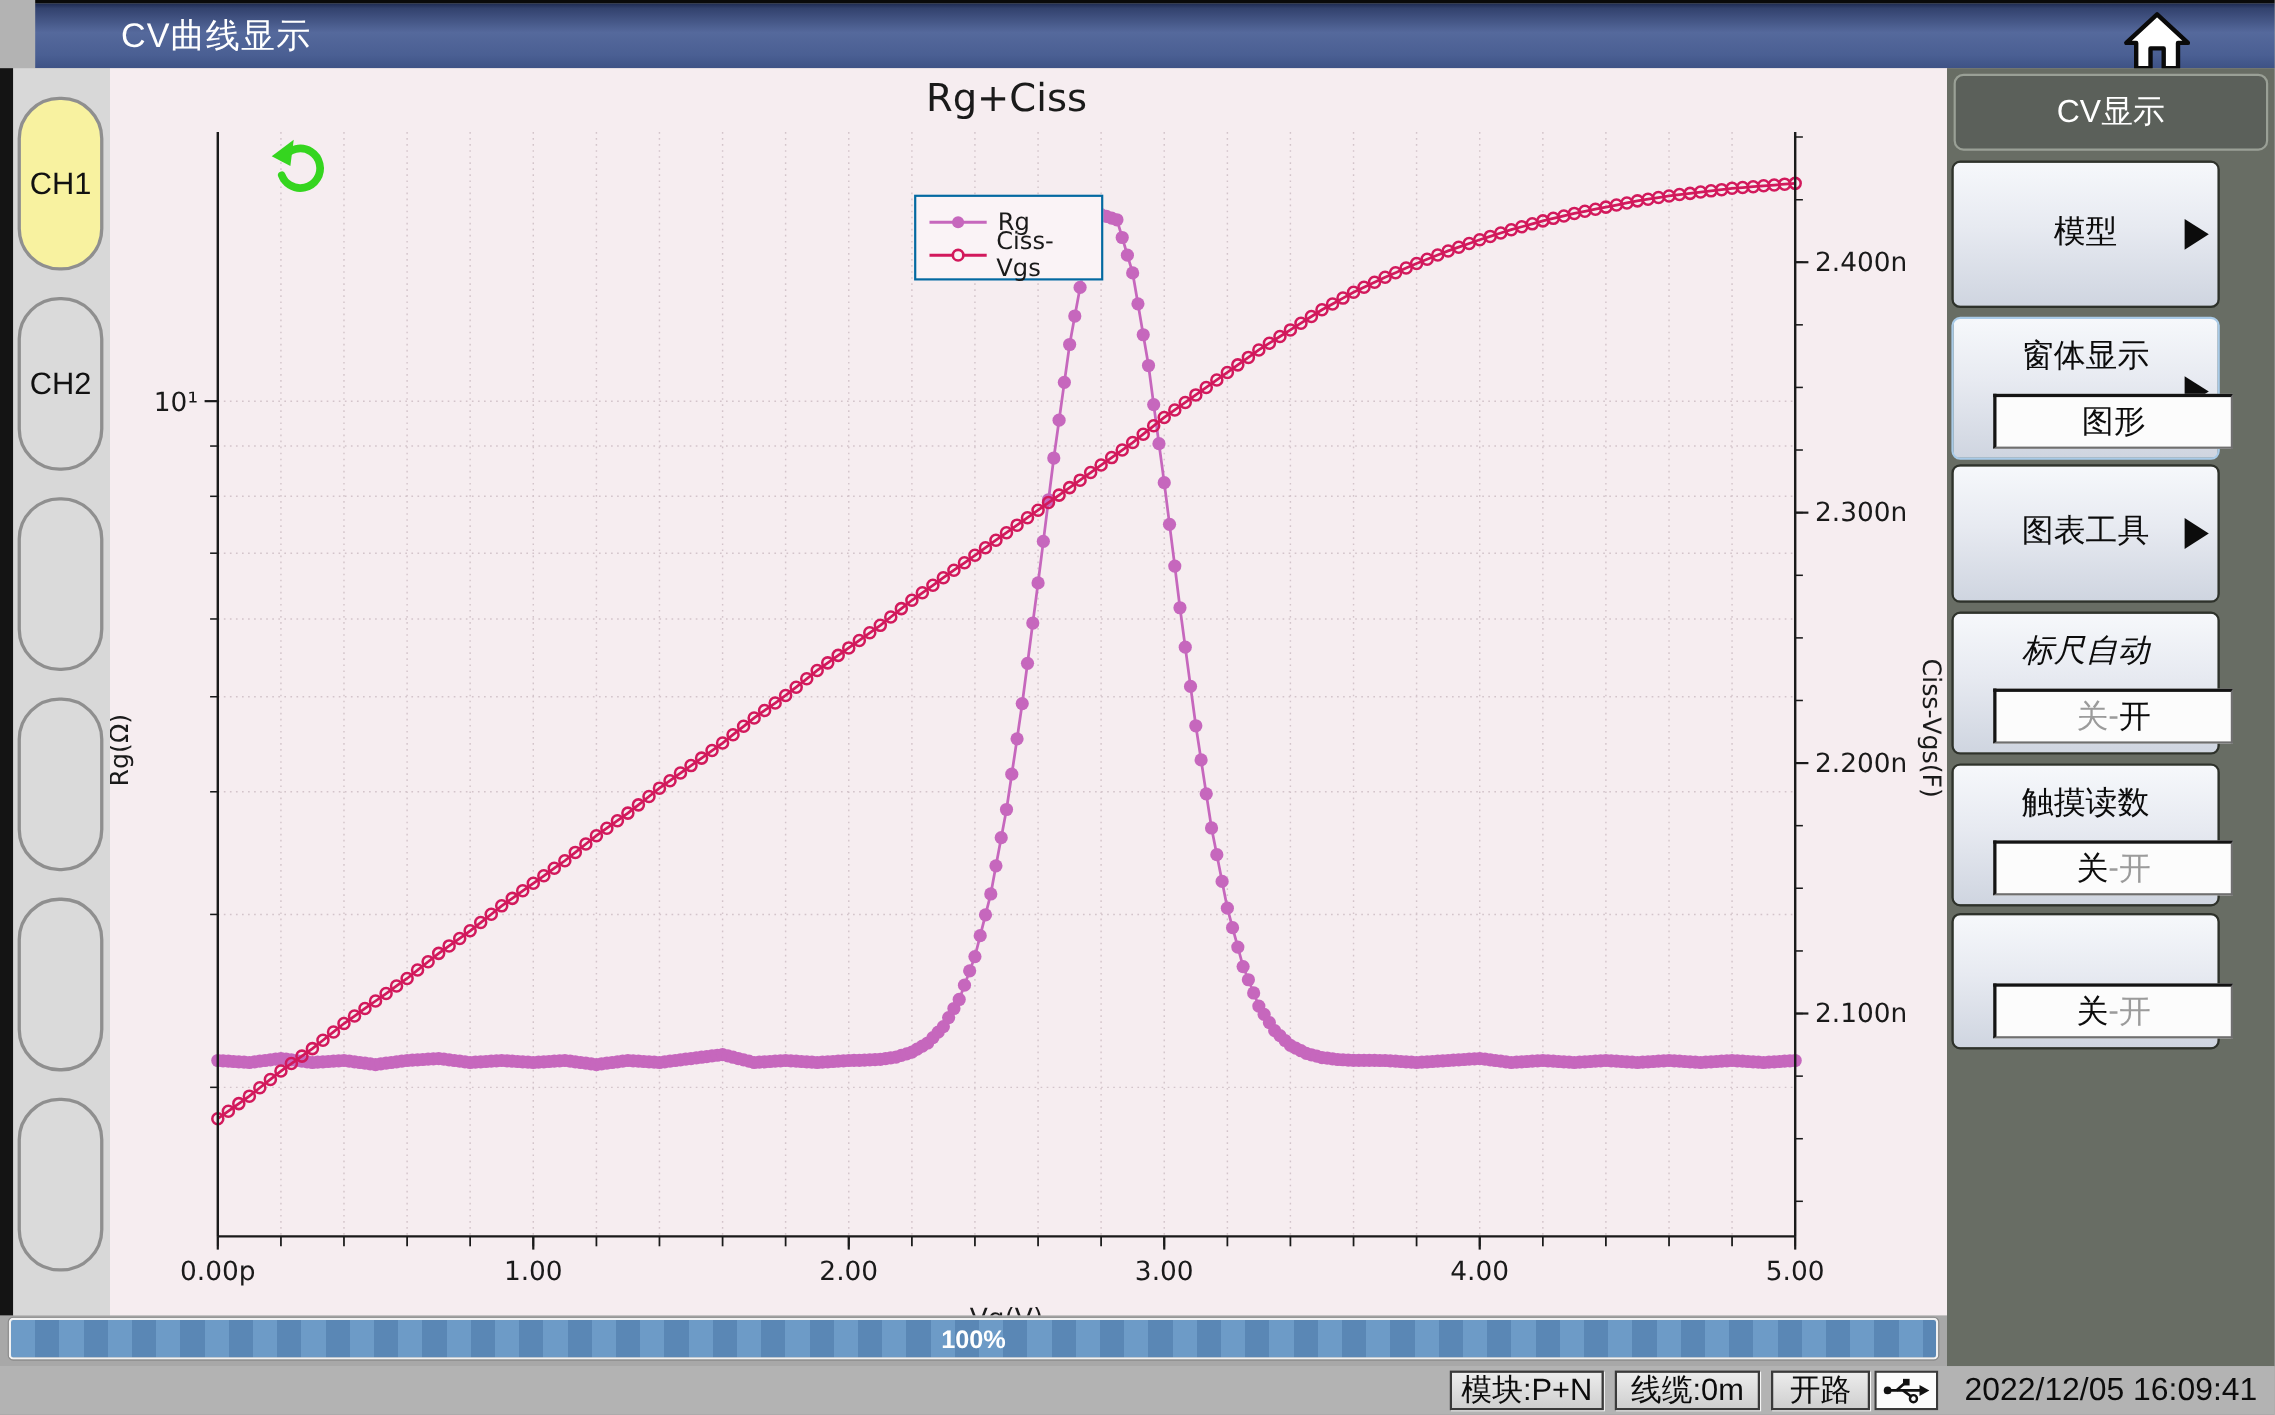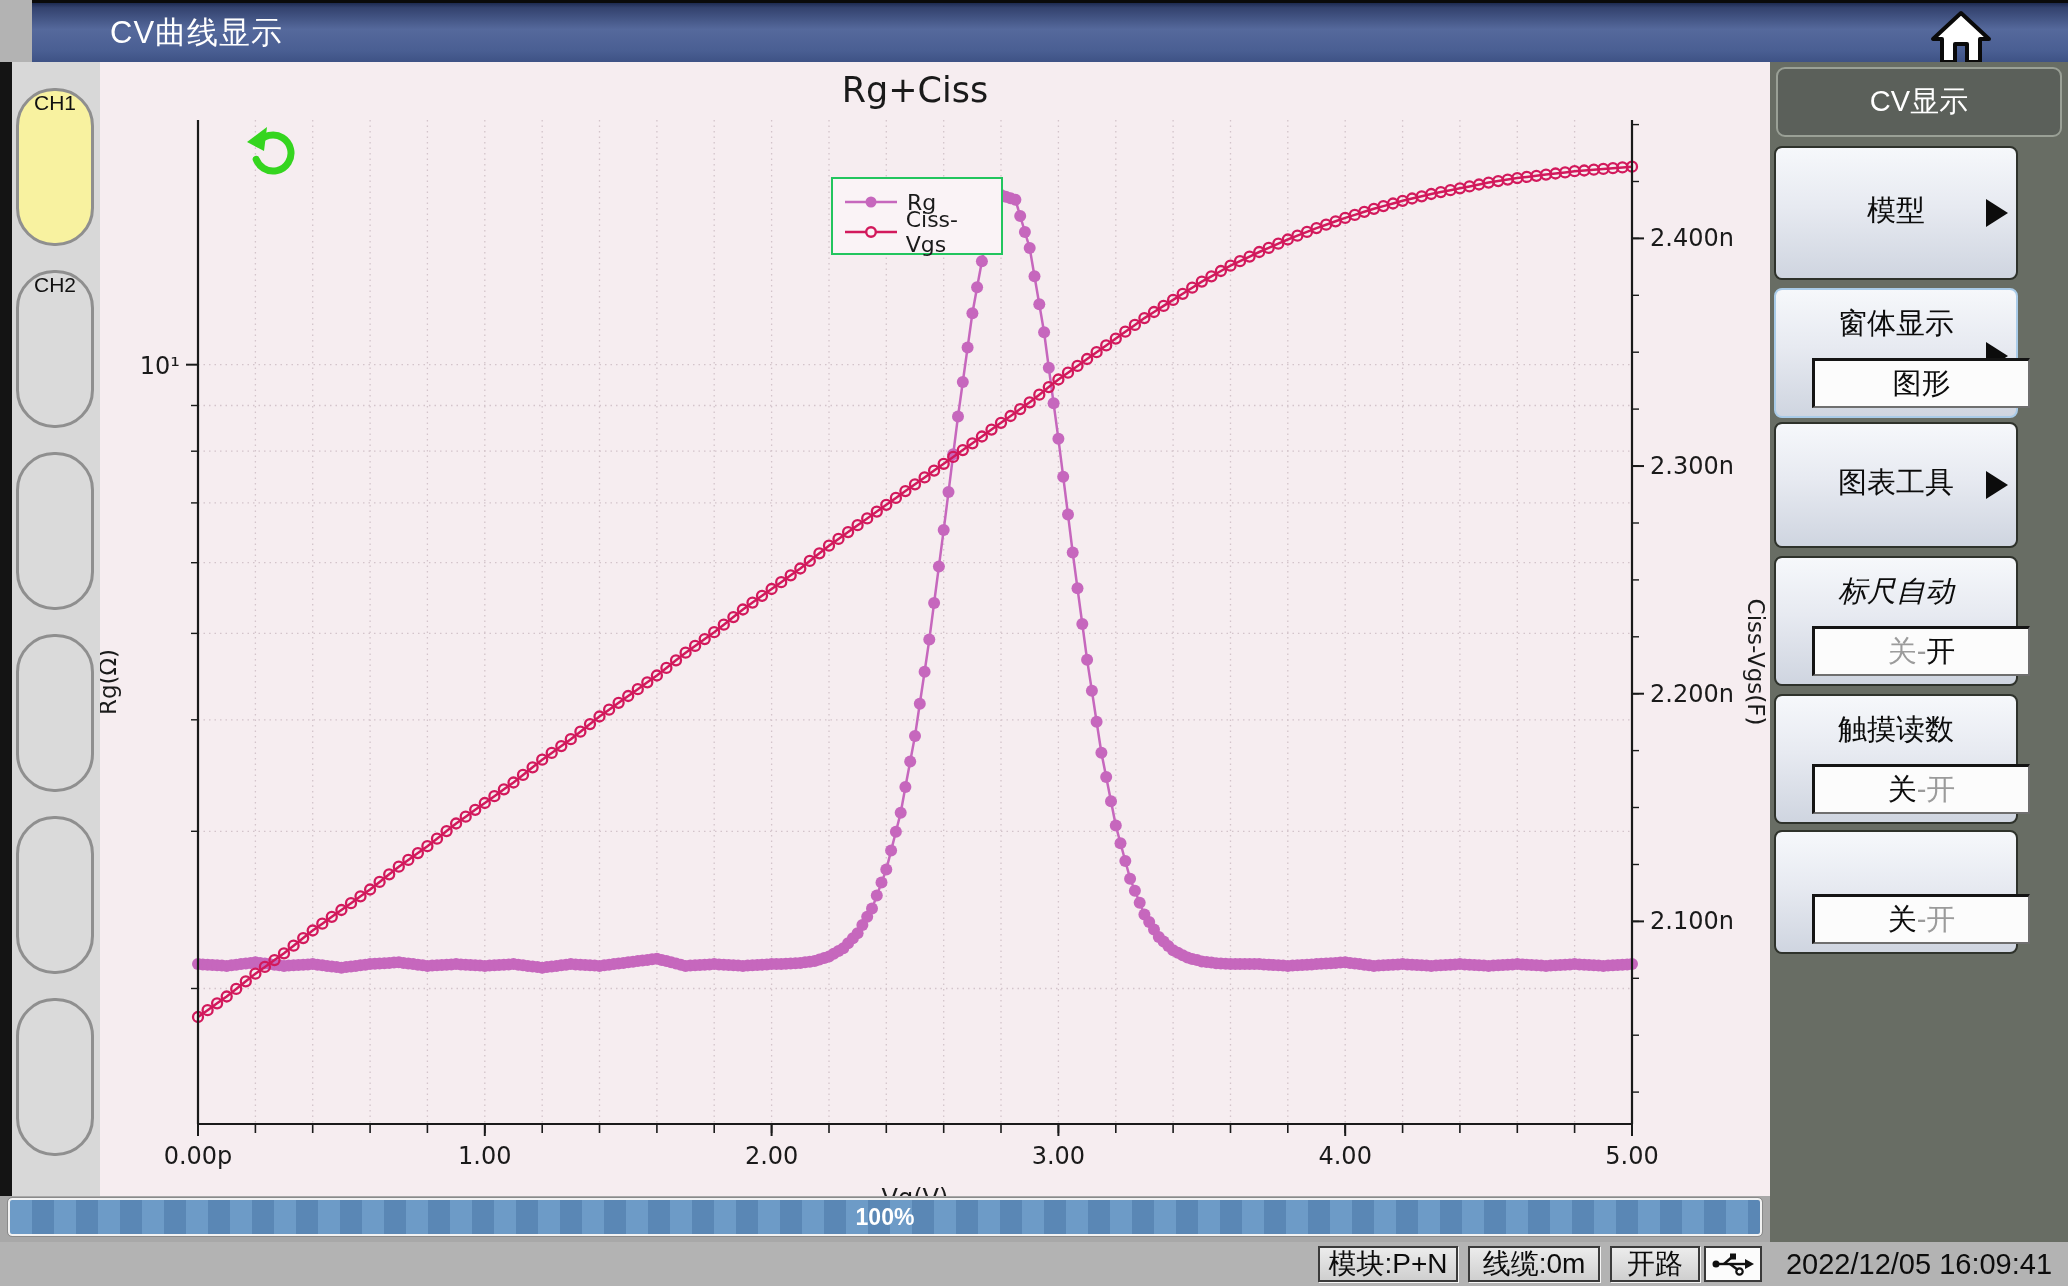--- a/index.html
+++ b/index.html
@@ -10,30 +10,30 @@
           background:linear-gradient(#1d2a50 0%,#33426e 8%,#55699c 45%,#4a5f93 80%,#3e5285 100%);
           border-top:3px solid #0a0a0a;box-sizing:border-box;margin-left:32px;}
   #topbar .title{position:absolute;left:78px;top:0;height:62px;line-height:60px;
           color:#ffffff;font-size:31px;letter-spacing:1px;}
   #home-btn{position:absolute;left:1894px;top:6px;width:70px;height:56px;cursor:pointer;}
   
   #left-black{position:absolute;left:0;top:62px;width:12px;height:1134px;background:#141414;}
   #sidebar{position:absolute;left:12px;top:62px;width:88px;height:1134px;background:#d8d8d8;}
   .pill{position:absolute;left:4px;width:78px;height:158px;border-radius:38px;
         background:#dadada;border:3px solid #8f8f8f;box-sizing:border-box;
-        display:flex;align-items:flex-start;justify-content:center;font-size:21px;color:#111;}
+        display:flex;align-items:center;justify-content:center;font-size:28px;color:#111;}
   .pill.active{background:#f8f2a0;}
   
   #chart{position:absolute;left:100px;top:62px;width:1670px;height:1134px;background:#f6edf0;}
   #chart-title{position:absolute;left:565px;top:8px;width:500px;text-align:center;
         font-family:"DejaVu Sans",sans-serif;font-size:35px;color:#1a1a1a;}
   #plot-svg{position:absolute;left:0;top:0;}
   svg text{font-family:"DejaVu Sans","Liberation Sans",sans-serif;fill:#1a1a1a;}
   #legend{position:absolute;left:731px;top:115px;width:172px;background:#faf3f6;
-        border:2px solid #22c55e;padding:8px 6px 6px 10px;box-sizing:border-box;}
+        border:2px solid #0369a1;padding:8px 6px 6px 10px;box-sizing:border-box;}
   .legend-row{display:flex;align-items:center;height:30px;}
   .legend-row .lbl{font-family:"DejaVu Sans",sans-serif;font-size:22px;color:#1a1a1a;margin-left:8px;}
   #refresh-icon{position:absolute;left:142px;top:60px;}
   
   #menu{position:absolute;left:1770px;top:62px;width:298px;height:1180px;background:#686d64;}
   #menu-header{position:absolute;left:6px;top:5px;width:286px;height:70px;border-radius:9px;
         background:#5b605a;border:2px solid #9aa096;box-sizing:border-box;
         color:#fff;font-size:29px;display:flex;align-items:center;justify-content:center;}
   .menu-btn{position:absolute;left:4px;width:244px;border-radius:8px;
         background:linear-gradient(#f6f8fb 0%,#e7eaf1 45%,#cfd5e0 100%);

